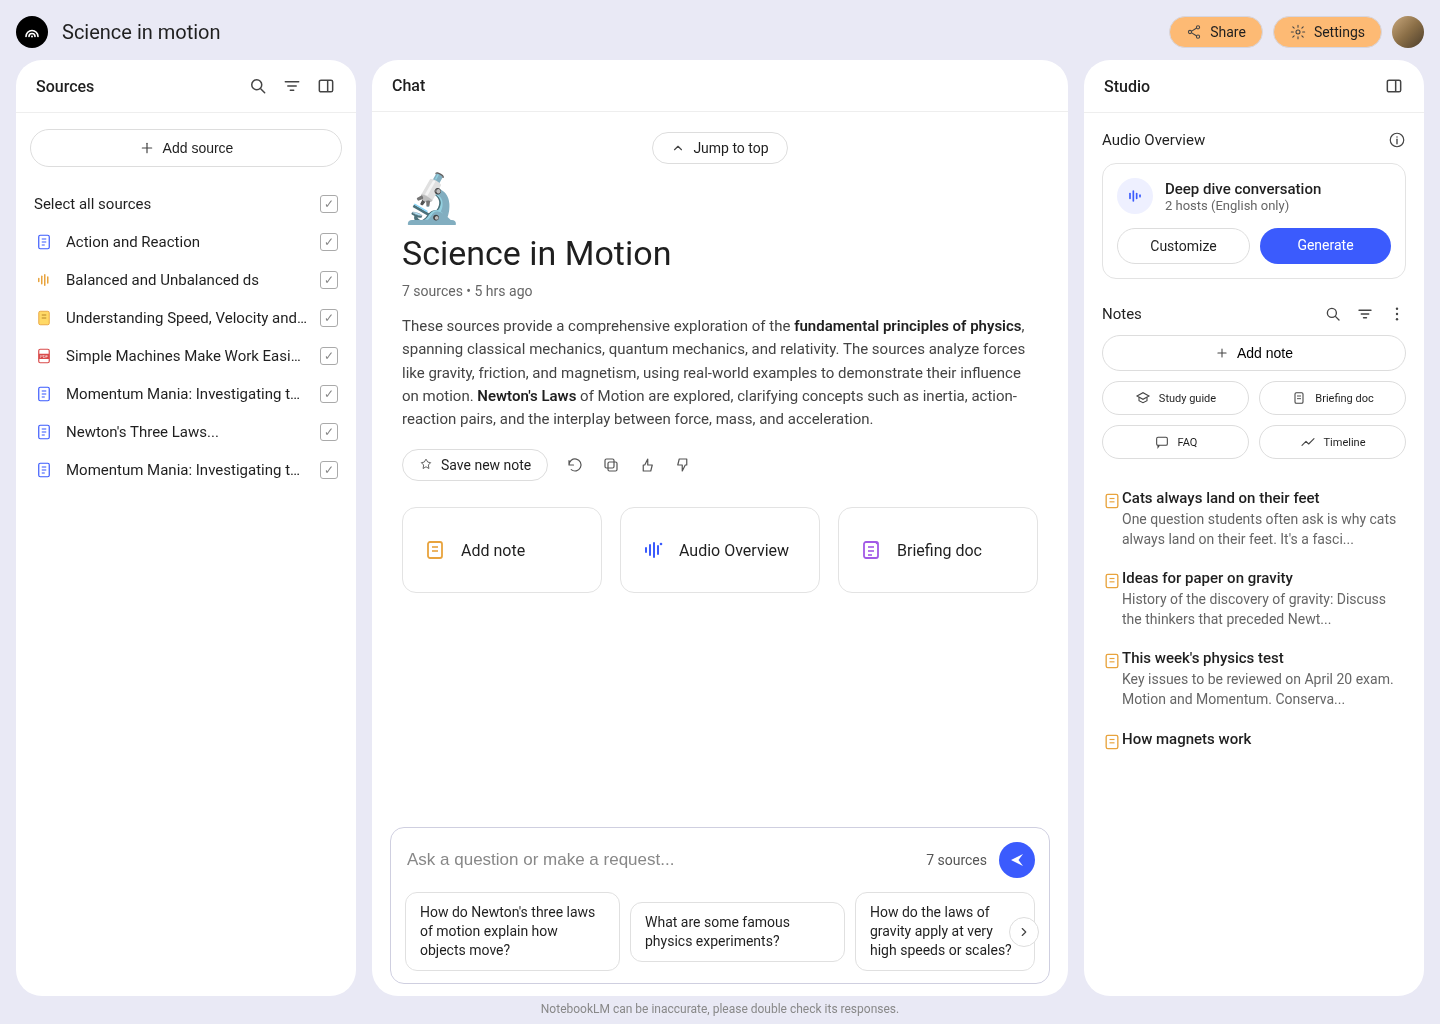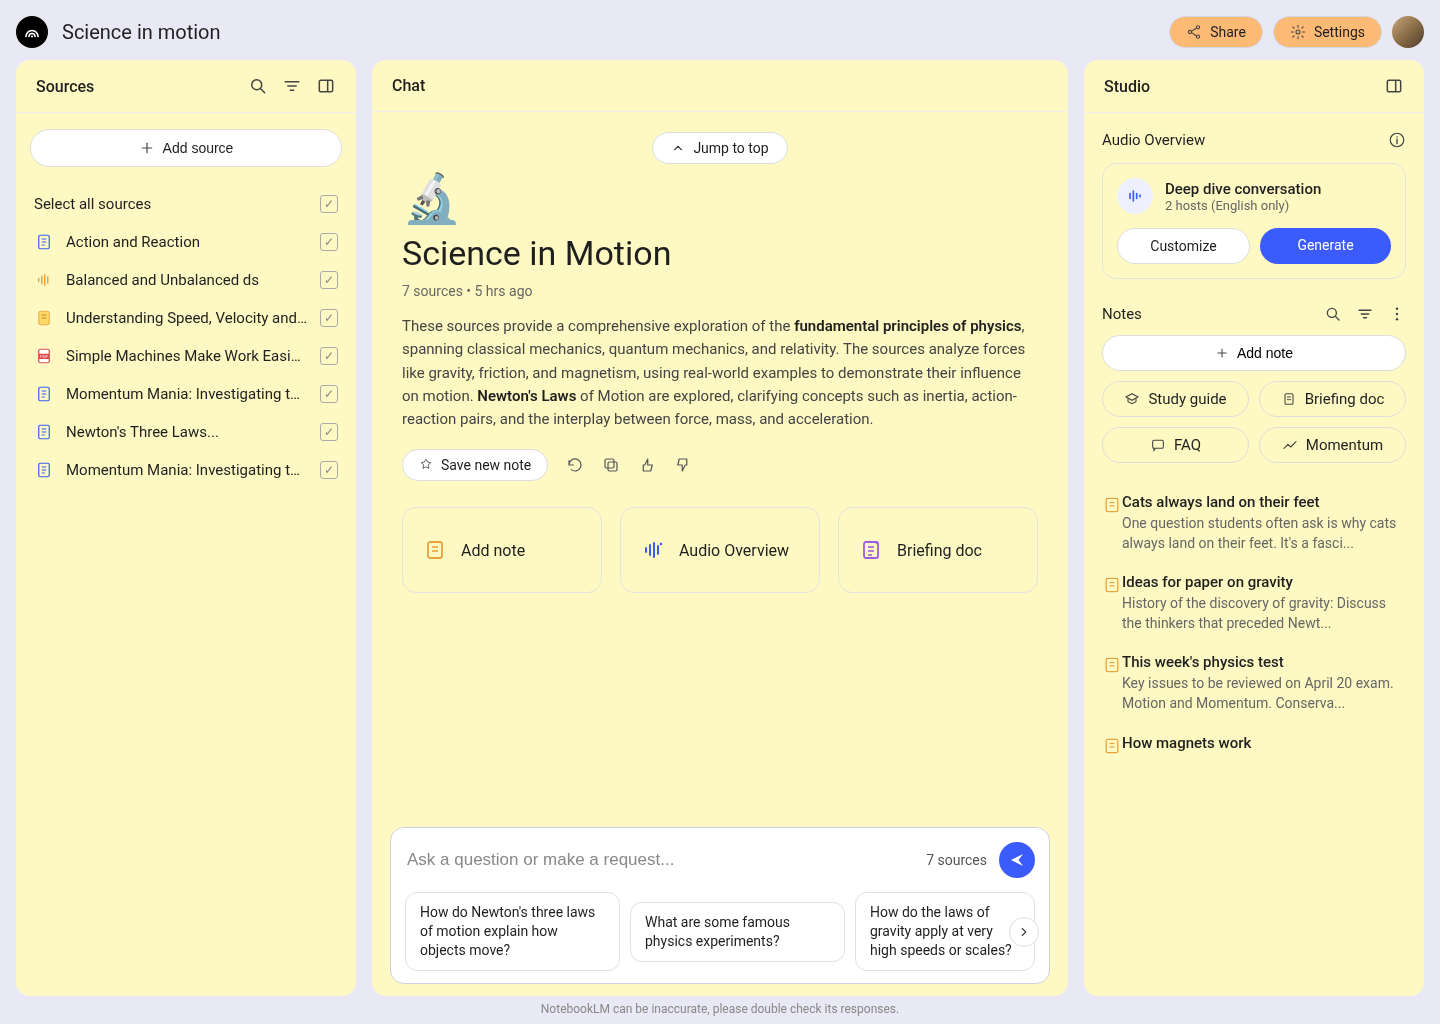--- a/index.html
+++ b/index.html
@@ -29,21 +29,21 @@
   border: 1px solid #d6d6e0; background: #fdba74; border-radius: 20px;
   padding: 7px 16px; font-size: 14px; cursor: pointer; color: #1f1f1f;
 }
 .avatar {
   width: 32px; height: 32px; border-radius: 50%;
   background: linear-gradient(135deg,#c9a87d,#8b6f47,#4a3c2a);
   cursor: pointer;
 }
 .workspace { display: flex; gap: 16px; flex: 1; min-height: 0; }
 .panel {
-  background: #fef9c3; border-radius: 14px; display: flex; flex-direction: column;
+  background: #ffffff; border-radius: 26px; display: flex; flex-direction: column;
   overflow: hidden;
 }
 .panel-sources { width: 340px; }
 .panel-chat { flex: 1; }
 .panel-studio { width: 340px; }
 .panel-header {
   display: flex; align-items: center; justify-content: space-between;
   padding: 16px 20px; border-bottom: 1px solid #eee;
 }
 .panel-title { font-size: 16px; font-weight: 500; }
@@ -146,21 +146,21 @@
 .notes-hdr { display: flex; justify-content: space-between; align-items: center; margin: 26px 0 12px; }
 .notes-hdr-icons { display: flex; gap: 14px; }
 .add-note-btn {
   width: 100%; border: 1px solid #ddd; border-radius: 22px; padding: 9px;
   display: flex; justify-content: center; align-items: center; gap: 8px; cursor: pointer; background: #fff;
   margin-bottom: 10px; font-size: 14px;
 }
 .note-tool-row { display: flex; gap: 10px; flex-wrap: wrap; margin-bottom: 20px; }
 .note-tool {
   flex: 1 1 calc(50% - 5px); border: 1px solid #ddd; border-radius: 22px; padding: 8px 12px;
-  display: flex; justify-content: center; align-items: center; gap: 8px; font-size: 15px; cursor: pointer;
+  display: flex; justify-content: center; align-items: center; gap: 8px; font-size: 11px; cursor: pointer;
 }
 .note-item { display: flex; padding: 10px 0; cursor: pointer; }
 .note-icon-box {
   width: 20px; height: 20px; flex-shrink: 0; margin-top: 2px;
 }
 .note-content { flex: 1; min-width: 0; }
 .note-title { font-size: 15px; font-weight: 500; margin-bottom: 3px; }
 .note-snippet {
   font-size: 14px; color: #666; line-height: 1.4;
   display: -webkit-box; -webkit-line-clamp: 2; -webkit-box-orient: vertical; overflow: hidden;
@@ -536,21 +536,21 @@
             <svg width="16" height="16" viewBox="0 0 24 24">
                 <rect x="4" y="5" width="16" height="12" rx="2" fill="none" stroke="#444" stroke-width="1.6"></rect>
                 <path d="M8 17l-2 3v-3" fill="none" stroke="#444" stroke-width="1.6"></path>
               </svg>
             <span>FAQ</span>
           </div>
           <div class="note-tool">
             <svg width="16" height="16" viewBox="0 0 24 24">
                 <polyline points="3 17 9 11 13 15 21 7" fill="none" stroke="#444" stroke-width="1.6" stroke-linecap="round" stroke-linejoin="round"></polyline>
               </svg>
-            <span>Momentum</span>
+            <span>Timeline</span>
           </div>
         </div>
         <div id="notes-list">
             <div class="note-item">
     <div class="note-icon-box">
                 <svg width="20" height="20" viewBox="0 0 24 24">
                   <rect x="5" y="4" width="14" height="16" rx="2" fill="none" stroke="#e8a33d" stroke-width="1.6"></rect>
                   <line x1="9" y1="9" x2="15" y2="9" stroke="#e8a33d" stroke-width="1.4"></line>
                   <line x1="9" y1="13" x2="15" y2="13" stroke="#e8a33d" stroke-width="1.4"></line>
                 </svg>

